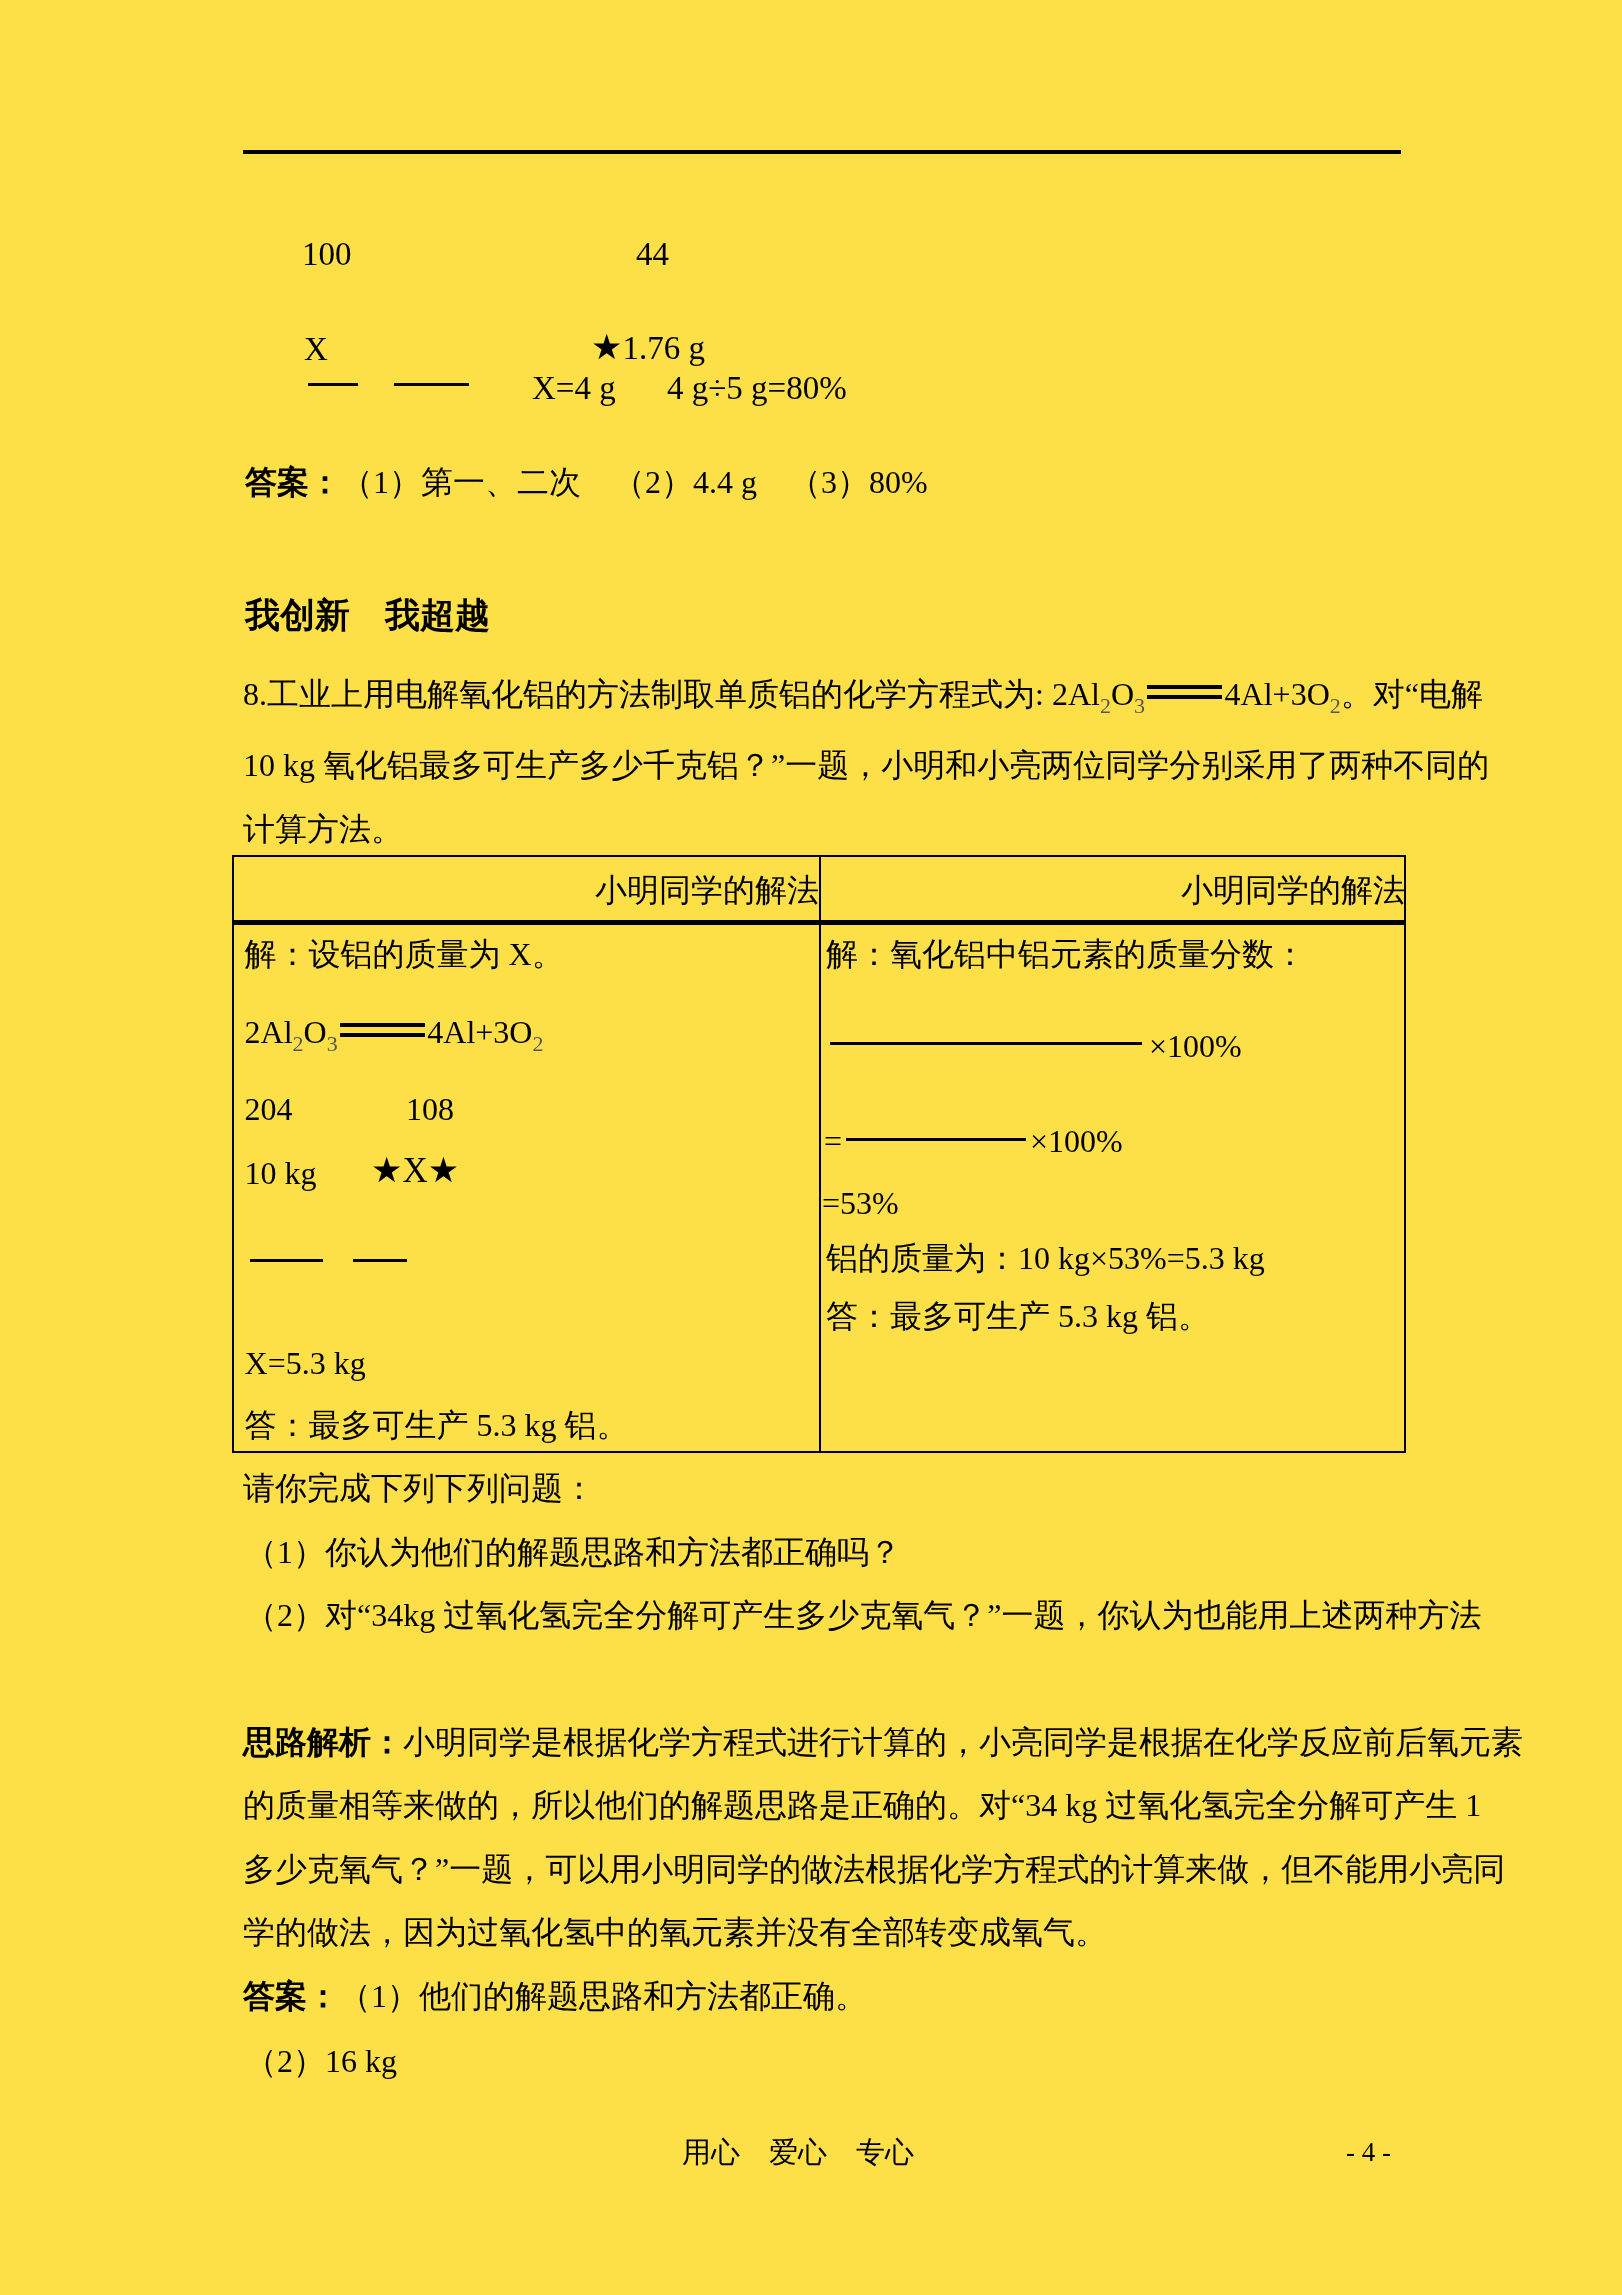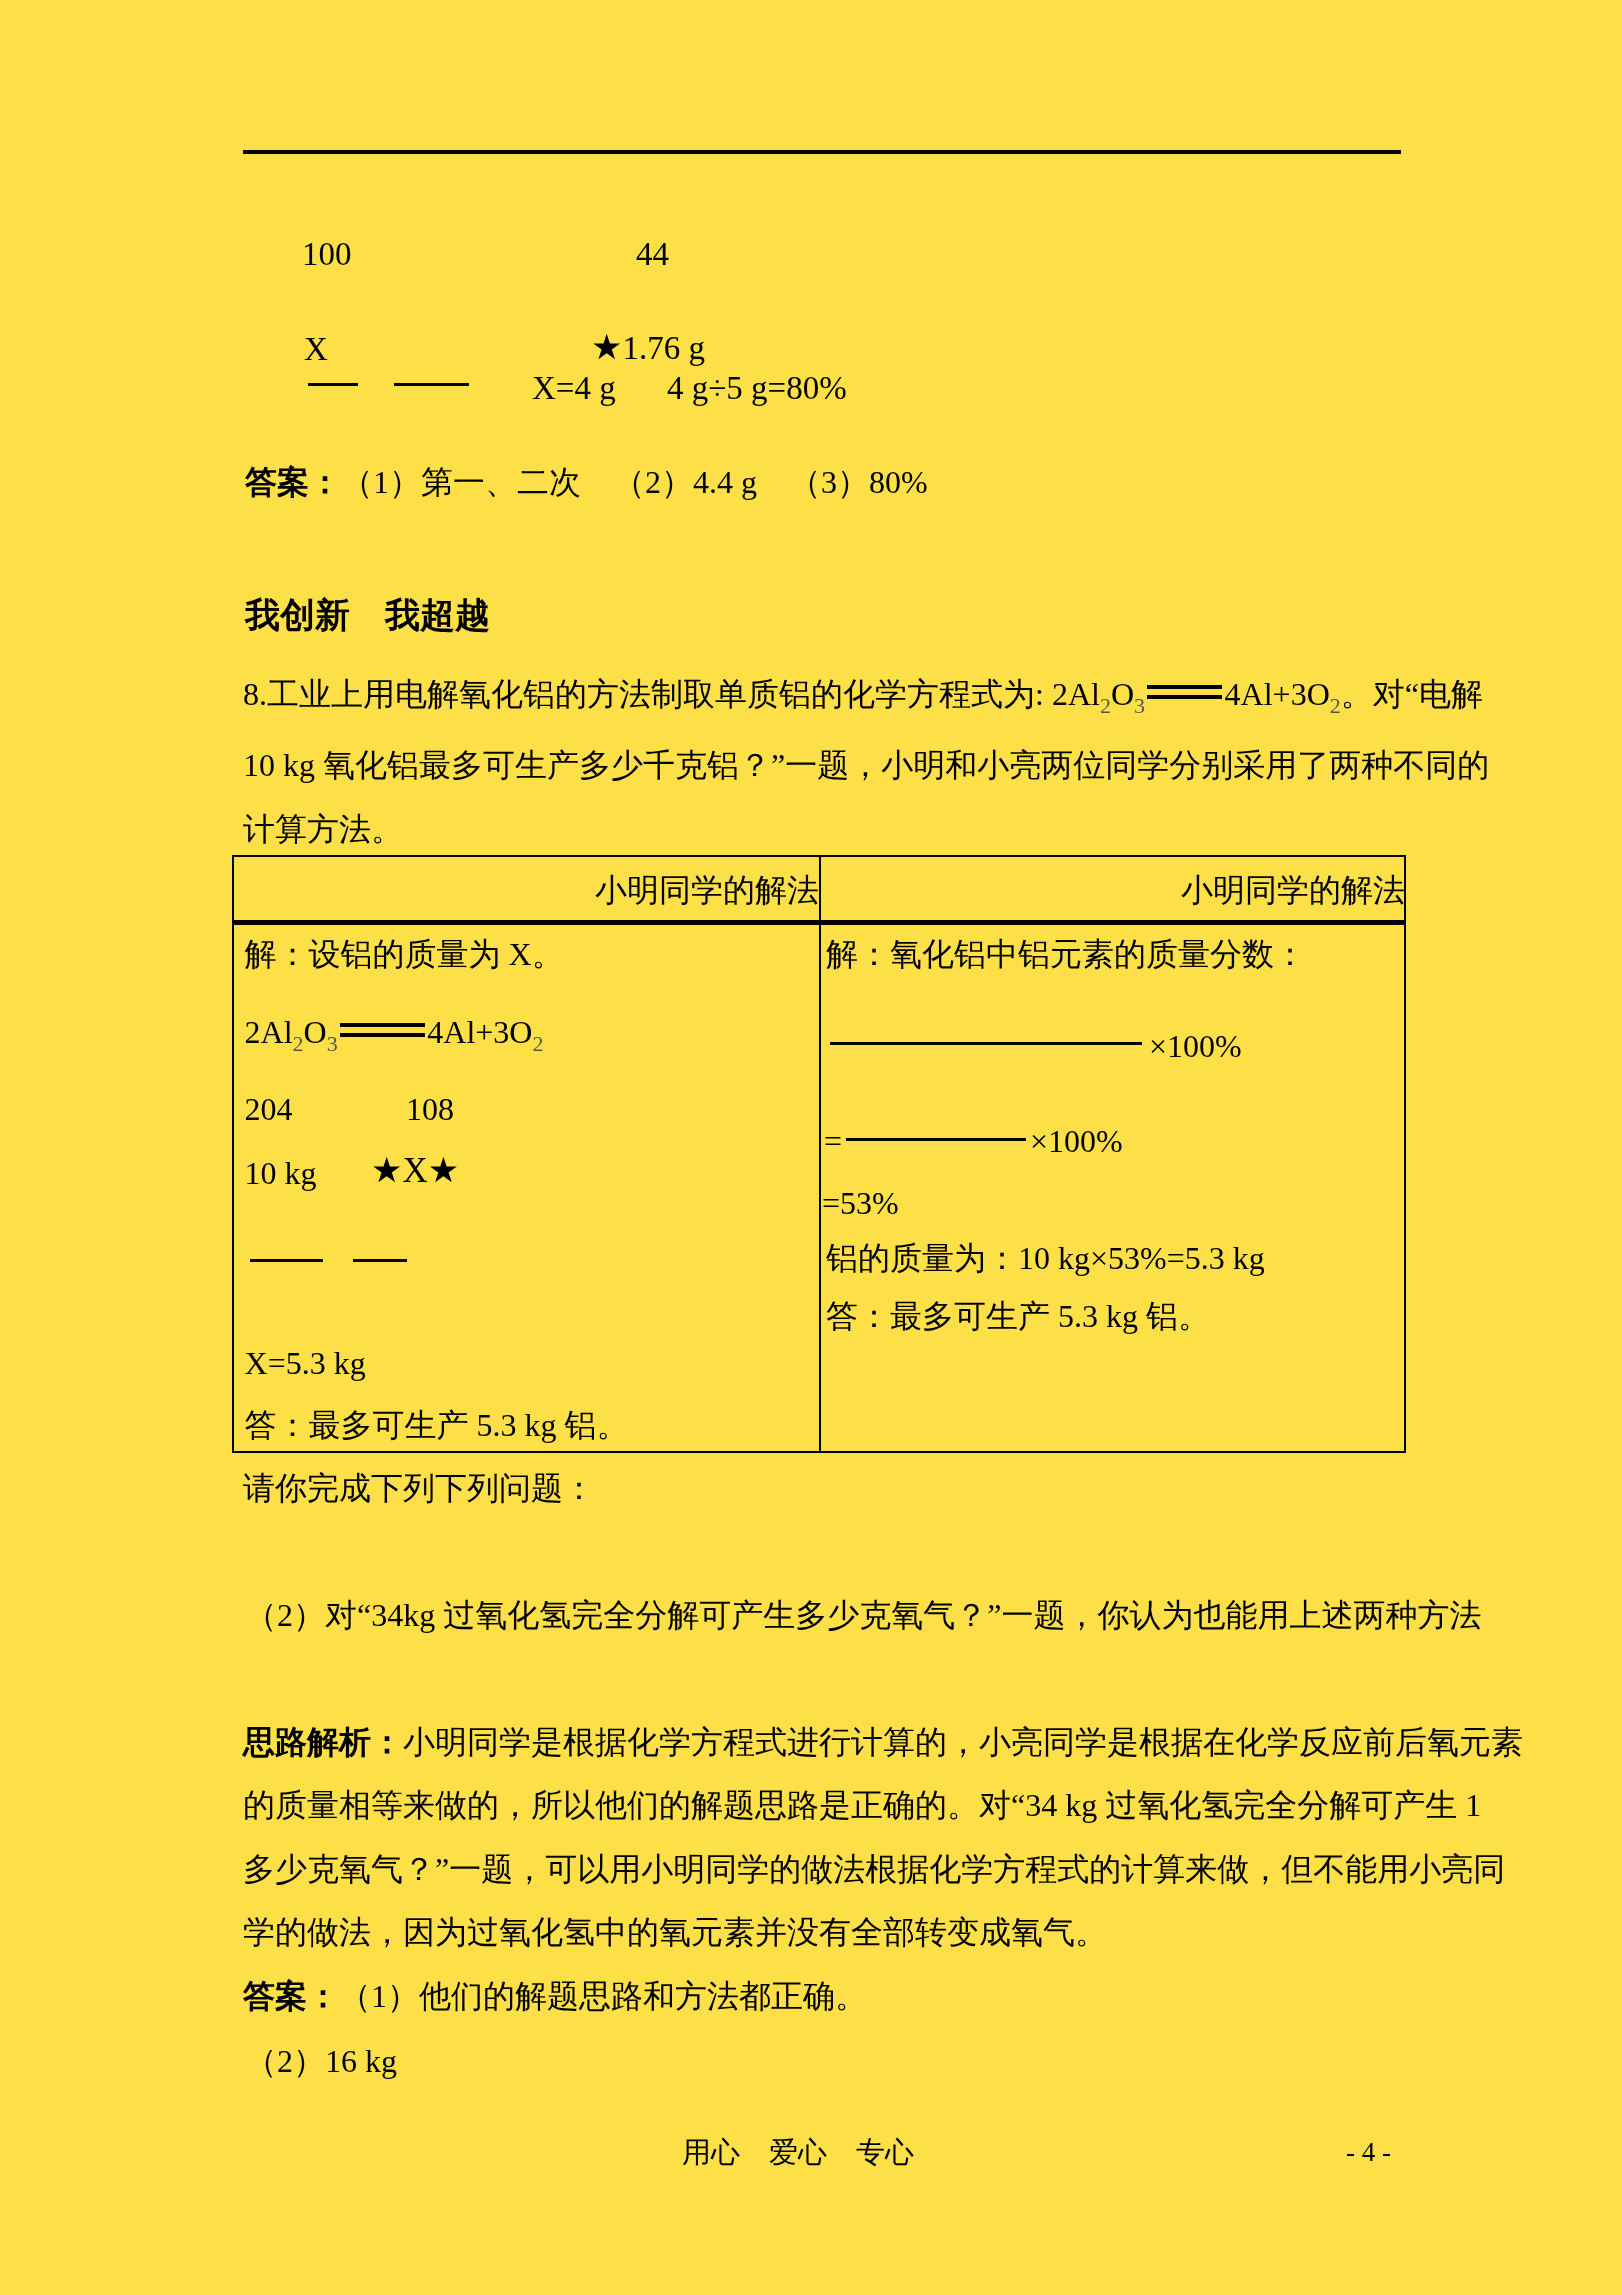--- a/index.html
+++ b/index.html
@@ -71,20 +71,21 @@
     <div class="cell-t" style="left:915px;top:171px;">×100%</div>
     <div class="cell-t" style="left:590px;top:266px;">=</div>
     <div class="bar" style="left:612px;top:281px;width:180px;"></div>
     <div class="cell-t" style="left:796px;top:266px;">×100%</div>
     <div class="cell-t" style="left:588px;top:328px;">=53%</div>
     <div class="cell-t" style="left:592px;top:383px;">铝的质量为：10 kg×53%=5.3 kg</div>
     <div class="cell-t" style="left:592px;top:441px;">答：最多可生产 5.3 kg 铝。</div>
   </div>
 
   <div class="t" style="left:243px;top:1470px;">请你完成下列下列问题：</div>
+  <div class="t" style="left:245px;top:1534px;">（1）你认为他们的解题思路和方法都正确吗？</div>
   <div class="t" style="left:245px;top:1597px;">（2）对“34kg 过氧化氢完全分解可产生多少克氧气？”一题，你认为也能用上述两种方法</div>
 
   <div class="t" style="left:243px;top:1724px;"><span class="b">思路解析：</span><span>小明同学是根据化学方程式进行计算的，小亮同学是根据在化学反应前后氧元素</span></div>
   <div class="t" style="left:243px;top:1787px;">的质量相等来做的，所以他们的解题思路是正确的。对“34 kg 过氧化氢完全分解可产生 1</div>
   <div class="t" style="left:243px;top:1851px;">多少克氧气？”一题，可以用小明同学的做法根据化学方程式的计算来做，但不能用小亮同</div>
   <div class="t" style="left:243px;top:1914px;">学的做法，因为过氧化氢中的氧元素并没有全部转变成氧气。</div>
 
   <div class="t" style="left:243px;top:1978px;"><span class="b">答案：</span><span>（1）他们的解题思路和方法都正确。</span></div>
   <div class="t" style="left:245px;top:2043px;">（2）16 kg</div>
 

